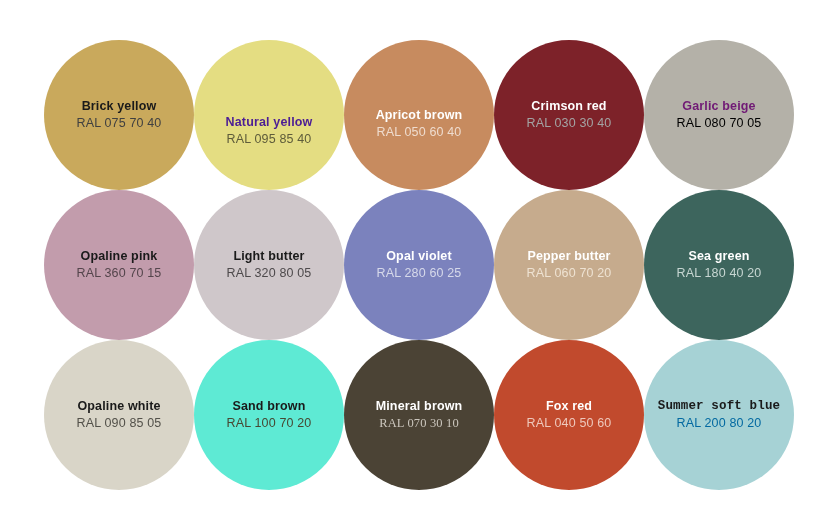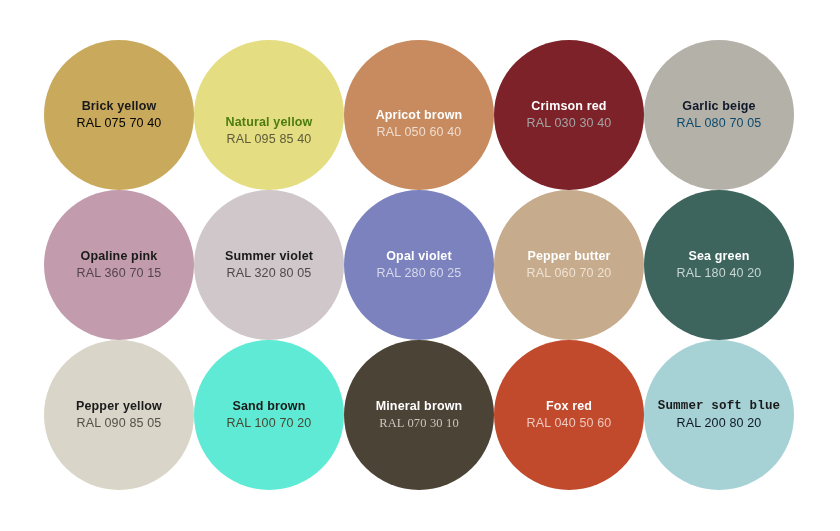--- a/index.html
+++ b/index.html
@@ -52,71 +52,71 @@
     white-space: nowrap;
     margin-top: 1px;
   }
 </style>
 </head>
 <body>
 
 <div id="palette-grid">
     <div class="swatch" style="background: rgb(201, 169, 92);">
       <div class="swatch-name" style="color: rgb(26, 26, 26);">Brick yellow</div>
-      <div class="swatch-code" style="color: #000000;">RAL 075 70 40</div>
+      <div class="swatch-code" style="color: #404040;">RAL 075 70 40</div>
     </div>
     <div class="swatch" style="background: rgb(228, 221, 130);">
-      <div class="swatch-name" style="color: #4d7c0f; margin-top: 32px;">Natural yellow</div>
+      <div class="swatch-name" style="color: #4c1d95; margin-top: 32px;">Natural yellow</div>
       <div class="swatch-code" style="color: rgb(94, 92, 58);">RAL 095 85 40</div>
     </div>
     <div class="swatch" style="background: rgb(199, 139, 95);">
       <div class="swatch-name" style="color: rgb(255, 255, 255); margin-top: 18px;">Apricot brown</div>
       <div class="swatch-code" style="color: rgb(239, 220, 206);">RAL 050 60 40</div>
     </div>
     <div class="swatch" style="background: rgb(125, 34, 41);">
       <div class="swatch-name" style="color: rgb(255, 255, 255);">Crimson red</div>
       <div class="swatch-code" style="color: #a3a3a3;">RAL 030 30 40</div>
     </div>
     <div class="swatch" style="background: rgb(180, 177, 168);">
-      <div class="swatch-name" style="color: #0f172a;">Garlic beige</div>
-      <div class="swatch-code" style="color: #0c4a6e;">RAL 080 70 05</div>
+      <div class="swatch-name" style="color: #701a75;">Garlic beige</div>
+      <div class="swatch-code" style="color: #000000;">RAL 080 70 05</div>
     </div>
     <div class="swatch" style="background: rgb(194, 156, 172);">
       <div class="swatch-name" style="color: rgb(26, 26, 26);">Opaline pink</div>
       <div class="swatch-code" style="color: rgb(84, 69, 76);">RAL 360 70 15</div>
     </div>
     <div class="swatch" style="background: rgb(207, 199, 202);">
-      <div class="swatch-name" style="color: rgb(26, 26, 26);">Summer violet</div>
+      <div class="swatch-name" style="color: rgb(26, 26, 26);">Light butter</div>
       <div class="swatch-code" style="color: rgb(78, 74, 76);">RAL 320 80 05</div>
     </div>
     <div class="swatch" style="background: rgb(123, 130, 189);">
       <div class="swatch-name" style="color: rgb(255, 255, 255); text-align: center;">Opal violet</div>
       <div class="swatch-code" style="color: rgb(214, 217, 234);">RAL 280 60 25</div>
     </div>
     <div class="swatch" style="background: rgb(198, 171, 141);">
       <div class="swatch-name" style="color: rgb(255, 255, 255);">Pepper butter</div>
       <div class="swatch-code" style="color: rgb(238, 226, 210);">RAL 060 70 20</div>
     </div>
     <div class="swatch" style="background: rgb(61, 101, 93);">
       <div class="swatch-name" style="color: rgb(255, 255, 255);">Sea green</div>
       <div class="swatch-code" style="color: rgb(199, 214, 210);">RAL 180 40 20</div>
     </div>
     <div class="swatch" style="background: rgb(217, 213, 200);">
-      <div class="swatch-name" style="color: rgb(26, 26, 26);">Pepper yellow</div>
+      <div class="swatch-name" style="color: rgb(26, 26, 26);">Opaline white</div>
       <div class="swatch-code" style="color: rgb(83, 81, 74);">RAL 090 85 05</div>
     </div>
     <div class="swatch" style="background: #5eead4;">
       <div class="swatch-name" style="color: rgb(26, 26, 26);">Sand brown</div>
       <div class="swatch-code" style="color: rgb(71, 72, 51);">RAL 100 70 20</div>
     </div>
     <div class="swatch" style="background: rgb(75, 67, 53);">
       <div class="swatch-name" style="color: rgb(255, 255, 255);">Mineral brown</div>
       <div class="swatch-code" style="color: rgb(203, 198, 189); font-family: Liberation Serif, serif;">RAL 070 30 10</div>
     </div>
     <div class="swatch" style="background: rgb(193, 74, 45);">
       <div class="swatch-name" style="color: rgb(255, 255, 255);">Fox red</div>
       <div class="swatch-code" style="color: rgb(238, 200, 188);">RAL 040 50 60</div>
     </div>
     <div class="swatch" style="background: rgb(166, 210, 213);">
       <div class="swatch-name" style="color: rgb(26, 26, 26); font-family: Liberation Mono, monospace;">Summer soft blue</div>
-      <div class="swatch-code" style="color: #0f172a;">RAL 200 80 20</div>
+      <div class="swatch-code" style="color: #0369a1;">RAL 200 80 20</div>
     </div>
   </div>
 
 </body></html>

